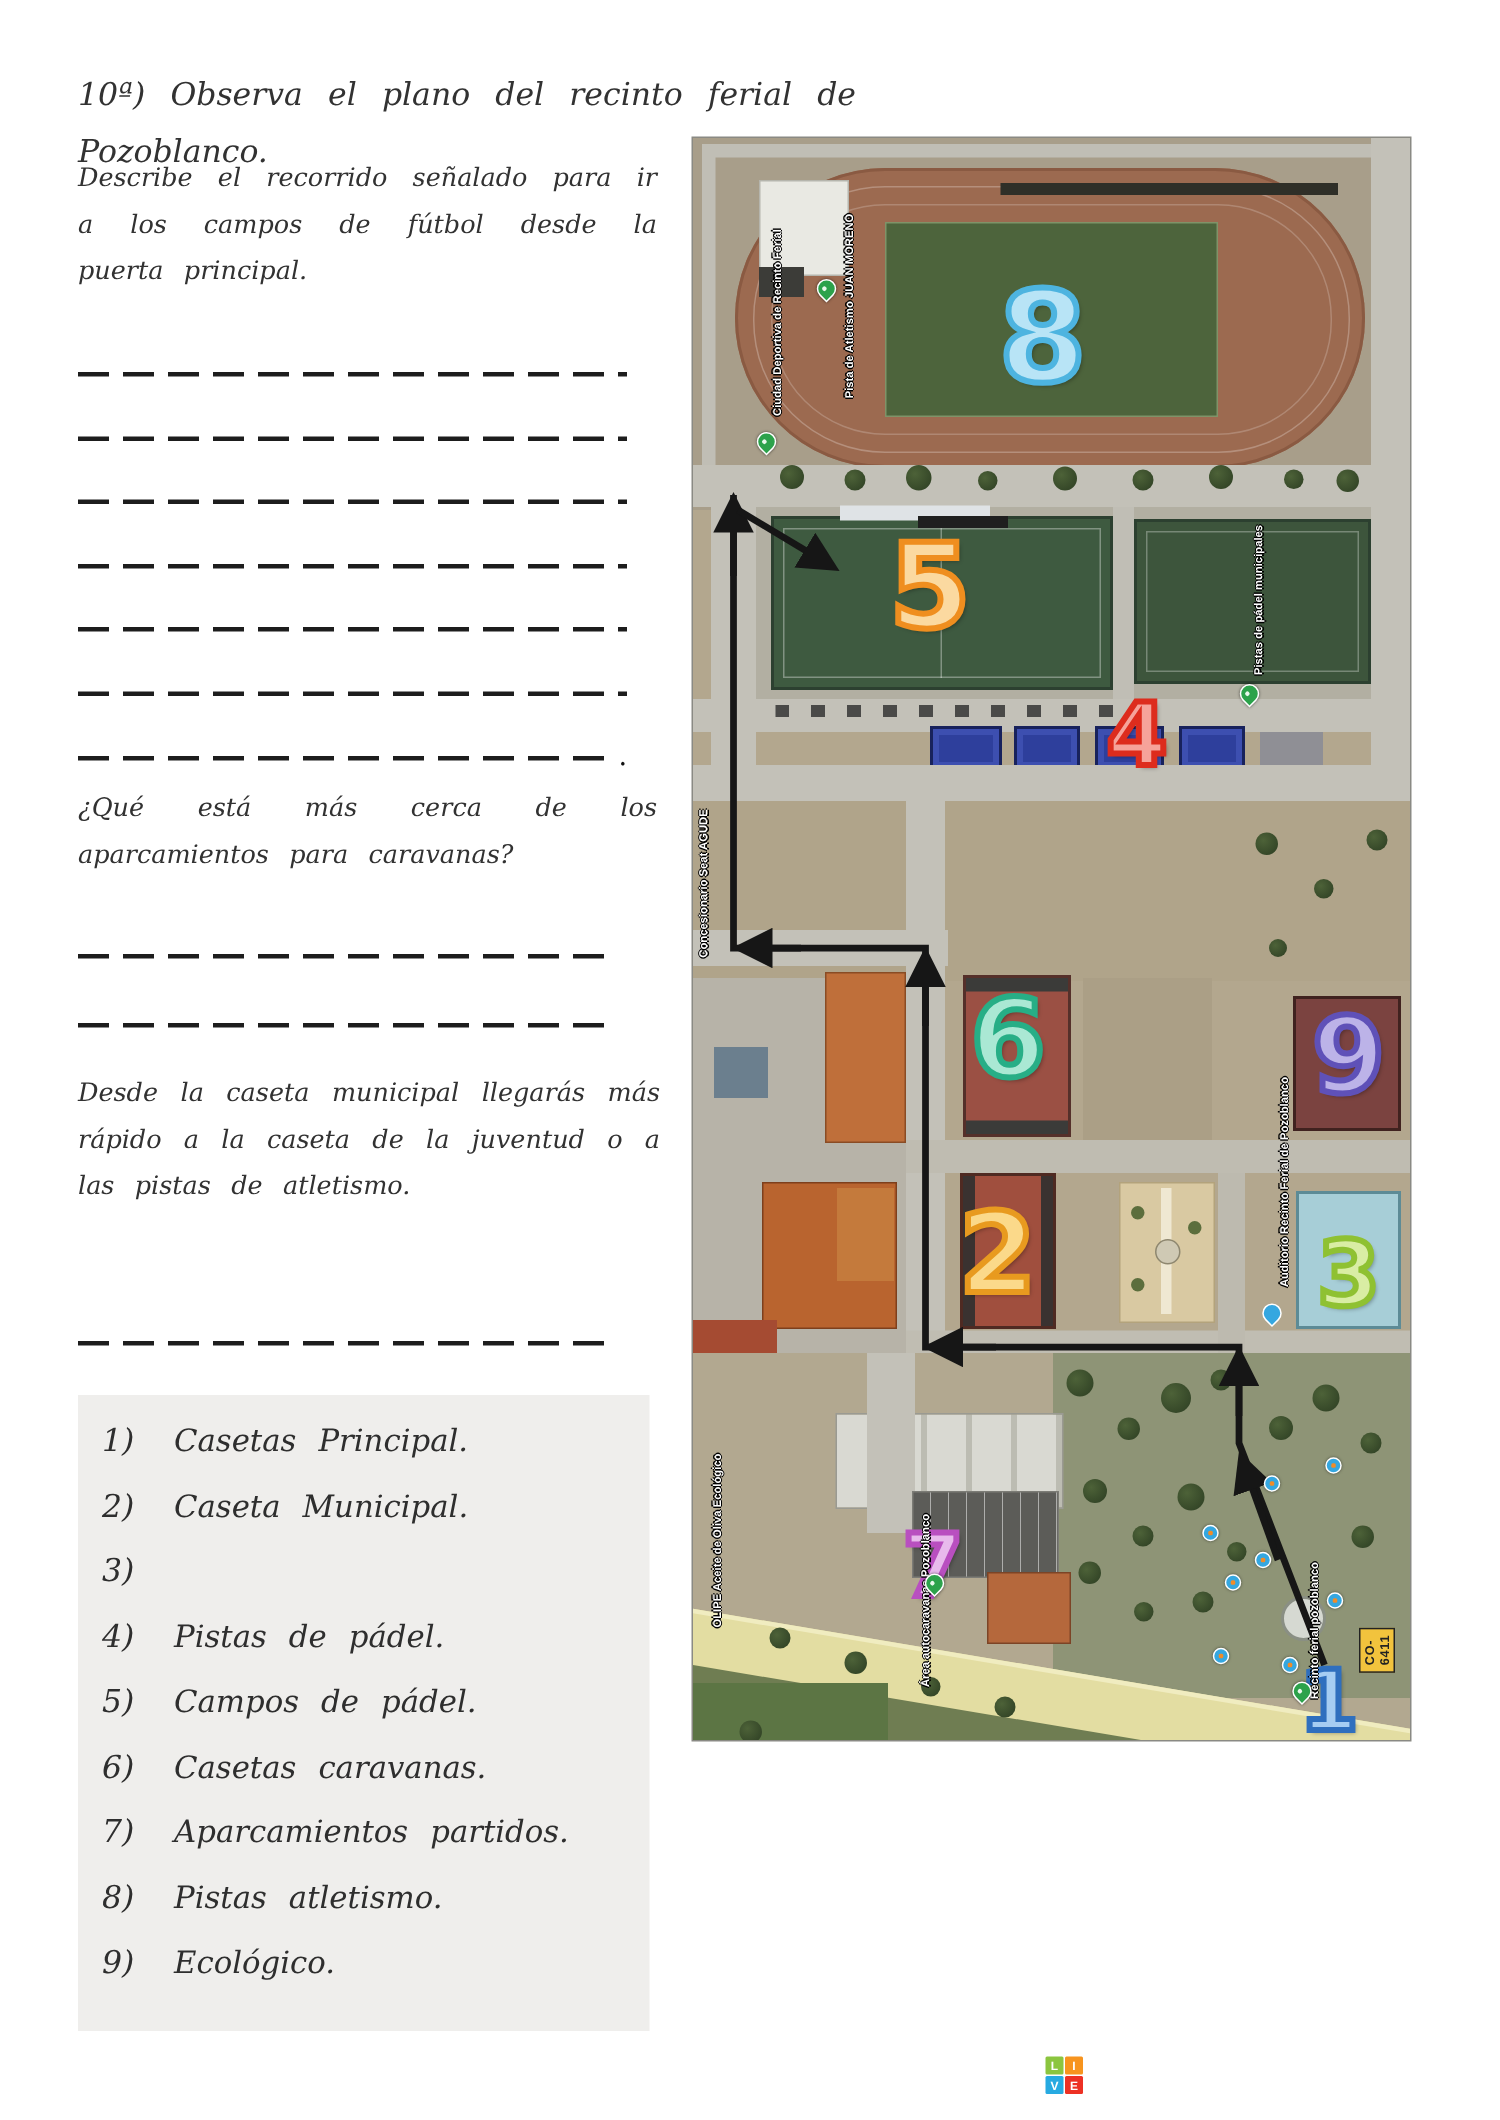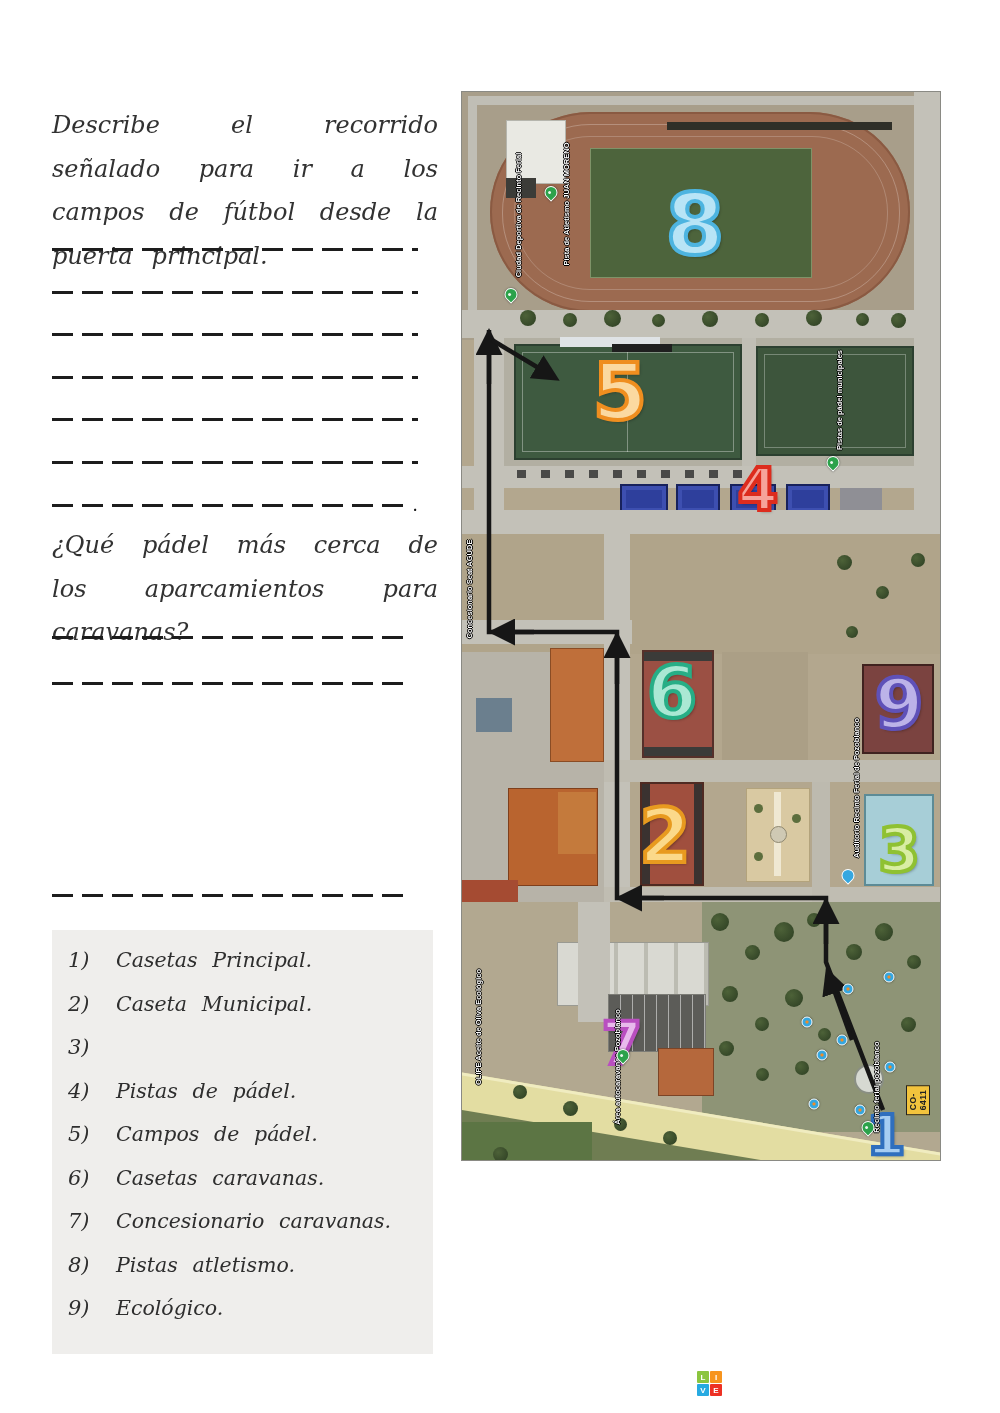--- a/index.html
+++ b/index.html
@@ -1,20 +1,20 @@
 <!DOCTYPE html>
 <html><head>
 <meta charset="utf-8">
 <style>
   html,body{margin:0;padding:0;background:#fff;}
   .page{position:relative;width:1000px;height:1413px;background:#ffffff;overflow:hidden;
         font-family:"DejaVu Serif",serif;color:#2e2e2e;}
   .abs{position:absolute;}
   
-  .hand{font-style:italic;font-size:24px;line-height:1.82;word-spacing:.48em;color:#323232;}
+  .hand{font-style:italic;font-size:17px;line-height:1.82;word-spacing:.48em;color:#323232;}
   .title{font-size:21px;}
   
   .dash-line{height:3px;background:repeating-linear-gradient(90deg,#1d1d1d 0 21px,transparent 21px 30px);}
   .dash-wrap .dash-line{margin-bottom:39.5px;}
   .lastline{display:flex;align-items:flex-end;}
   .lastline .dash-line{flex:1;margin-bottom:0;}
   .lastline .period{font-size:18px;line-height:4px;margin-left:3px;color:#111;}
   
   .legend-box{background:#efeeec;}
   .legend-row{display:flex;align-items:baseline;height:43.5px;}
@@ -47,41 +47,43 @@
   .tiles{display:grid;grid-template-columns:12px 12px;grid-template-rows:12px 12px;gap:1px;margin-right:4px;}
   .tile{display:flex;align-items:center;justify-content:center;color:#fff;font-family:"Liberation Sans",sans-serif;
         font-size:8px;font-weight:bold;border-radius:1px;}
   .brand-text{font-family:"Liberation Sans",sans-serif;font-weight:bold;font-size:27px;color:#1b3a6b;letter-spacing:0px;}
 </style>
 </head>
 <body>
 
 <div class="page">
 
+  <div class="abs hand title" style="left:52px;top:44px;width:660px;">10ª) Observa el plano del recinto ferial de Pozoblanco.</div>
 
   <div class="abs hand" style="left:52px;top:104px;width:386px;text-align:justify;">Describe el recorrido señalado para ir a los campos de fútbol desde la puerta principal.</div>
   <div class="abs dash-wrap" style="left:52px;top:248px;width:366px;">
     <div class="dash-line"></div>
     <div class="dash-line"></div>
     <div class="dash-line"></div>
     <div class="dash-line"></div>
     <div class="dash-line"></div>
     <div class="dash-line"></div>
     <div class="lastline">
       <div class="dash-line"></div>
       <span class="period">.</span>
     </div>
   </div>
 
-  <div class="abs hand" style="left:52px;top:524px;width:386px;text-align:justify;">¿Qué pádel más cerca de los aparcamientos para caravanas?</div>
+  <div class="abs hand" style="left:52px;top:524px;width:386px;text-align:justify;">¿Qué está más cerca de los aparcamientos para caravanas?</div>
   <div class="abs" style="left:52px;top:636px;width:360px;">
     <div class="dash-line" style="margin-bottom:43px;"></div>
     <div class="dash-line"></div>
   </div>
 
+  <div class="abs hand" style="left:52px;top:714px;width:388px;text-align:justify;">Desde la caseta municipal llegarás más rápido a la caseta de la juventud o a las pistas de atletismo.</div>
   <div class="abs" style="left:52px;top:894px;width:360px;">
     <div class="dash-line"></div>
   </div>
 
   <div class="abs legend-box" style="left:52px;top:930px;width:381px;height:424px;padding:18px 0 0 16px;box-sizing:border-box;">
     <div>
         <div class="legend-row">
           <span class="legend-num">1)</span>
           <span class="legend-label">Casetas Principal.</span>
         </div>
@@ -99,21 +101,21 @@
         <div class="legend-row">
           <span class="legend-num">5)</span>
           <span class="legend-label">Campos de pádel.</span>
         </div>
         <div class="legend-row">
           <span class="legend-num">6)</span>
           <span class="legend-label">Casetas caravanas.</span>
         </div>
         <div class="legend-row">
           <span class="legend-num">7)</span>
-          <span class="legend-label">Concesionario caravanas.</span>
+          <span class="legend-label">Aparcamientos partidos.</span>
         </div>
         <div class="legend-row">
           <span class="legend-num">8)</span>
           <span class="legend-label">Pistas atletismo.</span>
         </div>
         <div class="legend-row">
           <span class="legend-num">9)</span>
           <span class="legend-label">Ecológico.</span>
         </div>
       </div>

